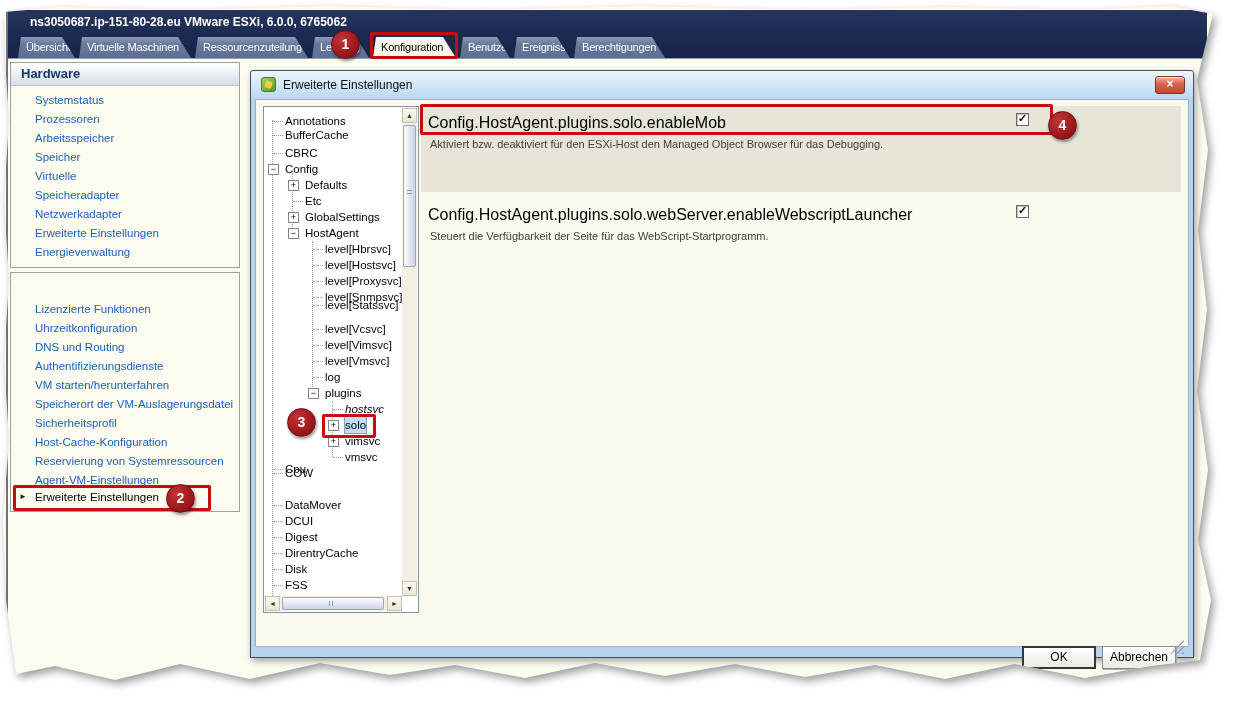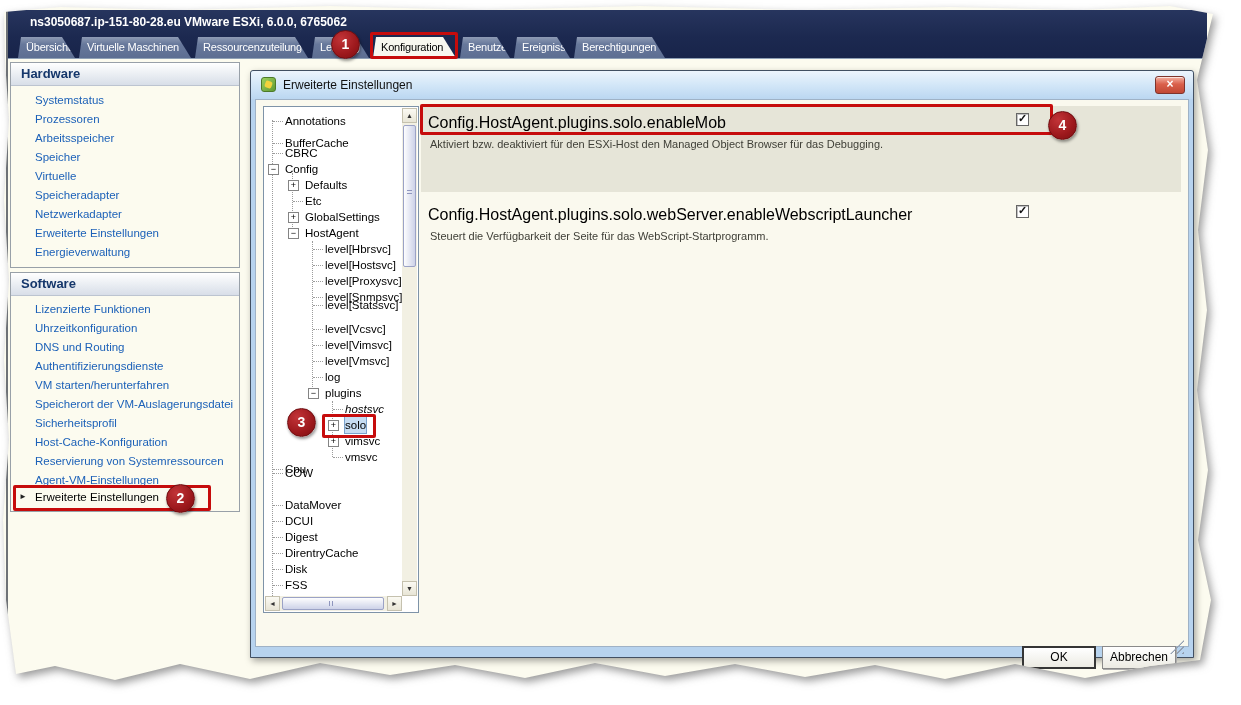--- a/index.html
+++ b/index.html
@@ -158,21 +158,20 @@
           <div class="side-link" style="top: 88px;">Speicher</div>
           <div class="side-link" style="top: 107px;">Virtuelle</div>
           <div class="side-link" style="top: 126px;">Speicheradapter</div>
           <div class="side-link" style="top: 145px;">Netzwerkadapter</div>
           <div class="side-link" style="top: 164px;">Erweiterte Einstellungen</div>
           <div class="side-link" style="top: 183px;">Energieverwaltung</div>
         </div>
     </div>
 
     <div class="panel sw">
-      <div class="panel-hd">Software</div>
       <div id="sw-items">
           <div class="side-link" style="top: 30px;">Lizenzierte Funktionen</div>
           <div class="side-link" style="top: 49px;">Uhrzeitkonfiguration</div>
           <div class="side-link" style="top: 68px;">DNS und Routing</div>
           <div class="side-link" style="top: 87px;">Authentifizierungsdienste</div>
           <div class="side-link" style="top: 106px;">VM starten/herunterfahren</div>
           <div class="side-link" style="top: 125px;">Speicherort der VM-Auslagerungsdatei</div>
           <div class="side-link" style="top: 144px;">Sicherheitsprofil</div>
           <div class="side-link" style="top: 163px;">Host-Cache-Konfiguration</div>
           <div class="side-link" style="top: 182px;">Reservierung von Systemressourcen</div>
@@ -195,21 +194,21 @@
         <div class="tree-panel">
           <div class="chain c1"></div>
           <div class="chain c2"></div>
           <div class="chain c3"></div>
           <div class="chain c4"></div>
           <div class="tree-rows" id="tree-rows">
               <div class="tree-row" style="top: 5px;">
                 <span class="stub" style="left: 8px;"></span>
                 <span class="tlabel" style="left: 20px;">Annotations</span>
               </div>
-              <div class="tree-row" style="top: 27px;">
+              <div class="tree-row" style="top: 19px;">
                 <span class="stub" style="left: 8px;"></span>
                 <span class="tlabel" style="left: 20px;">BufferCache</span>
               </div>
               <div class="tree-row" style="top: 37px;">
                 <span class="stub" style="left: 8px;"></span>
                 <span class="tlabel" style="left: 20px;">CBRC</span>
               </div>
               <div class="tree-row" style="top: 53px;">
                 <span class="exp" style="left: 3px;">−</span>
                 <span class="tlabel" style="left: 20px;">Config</span>

